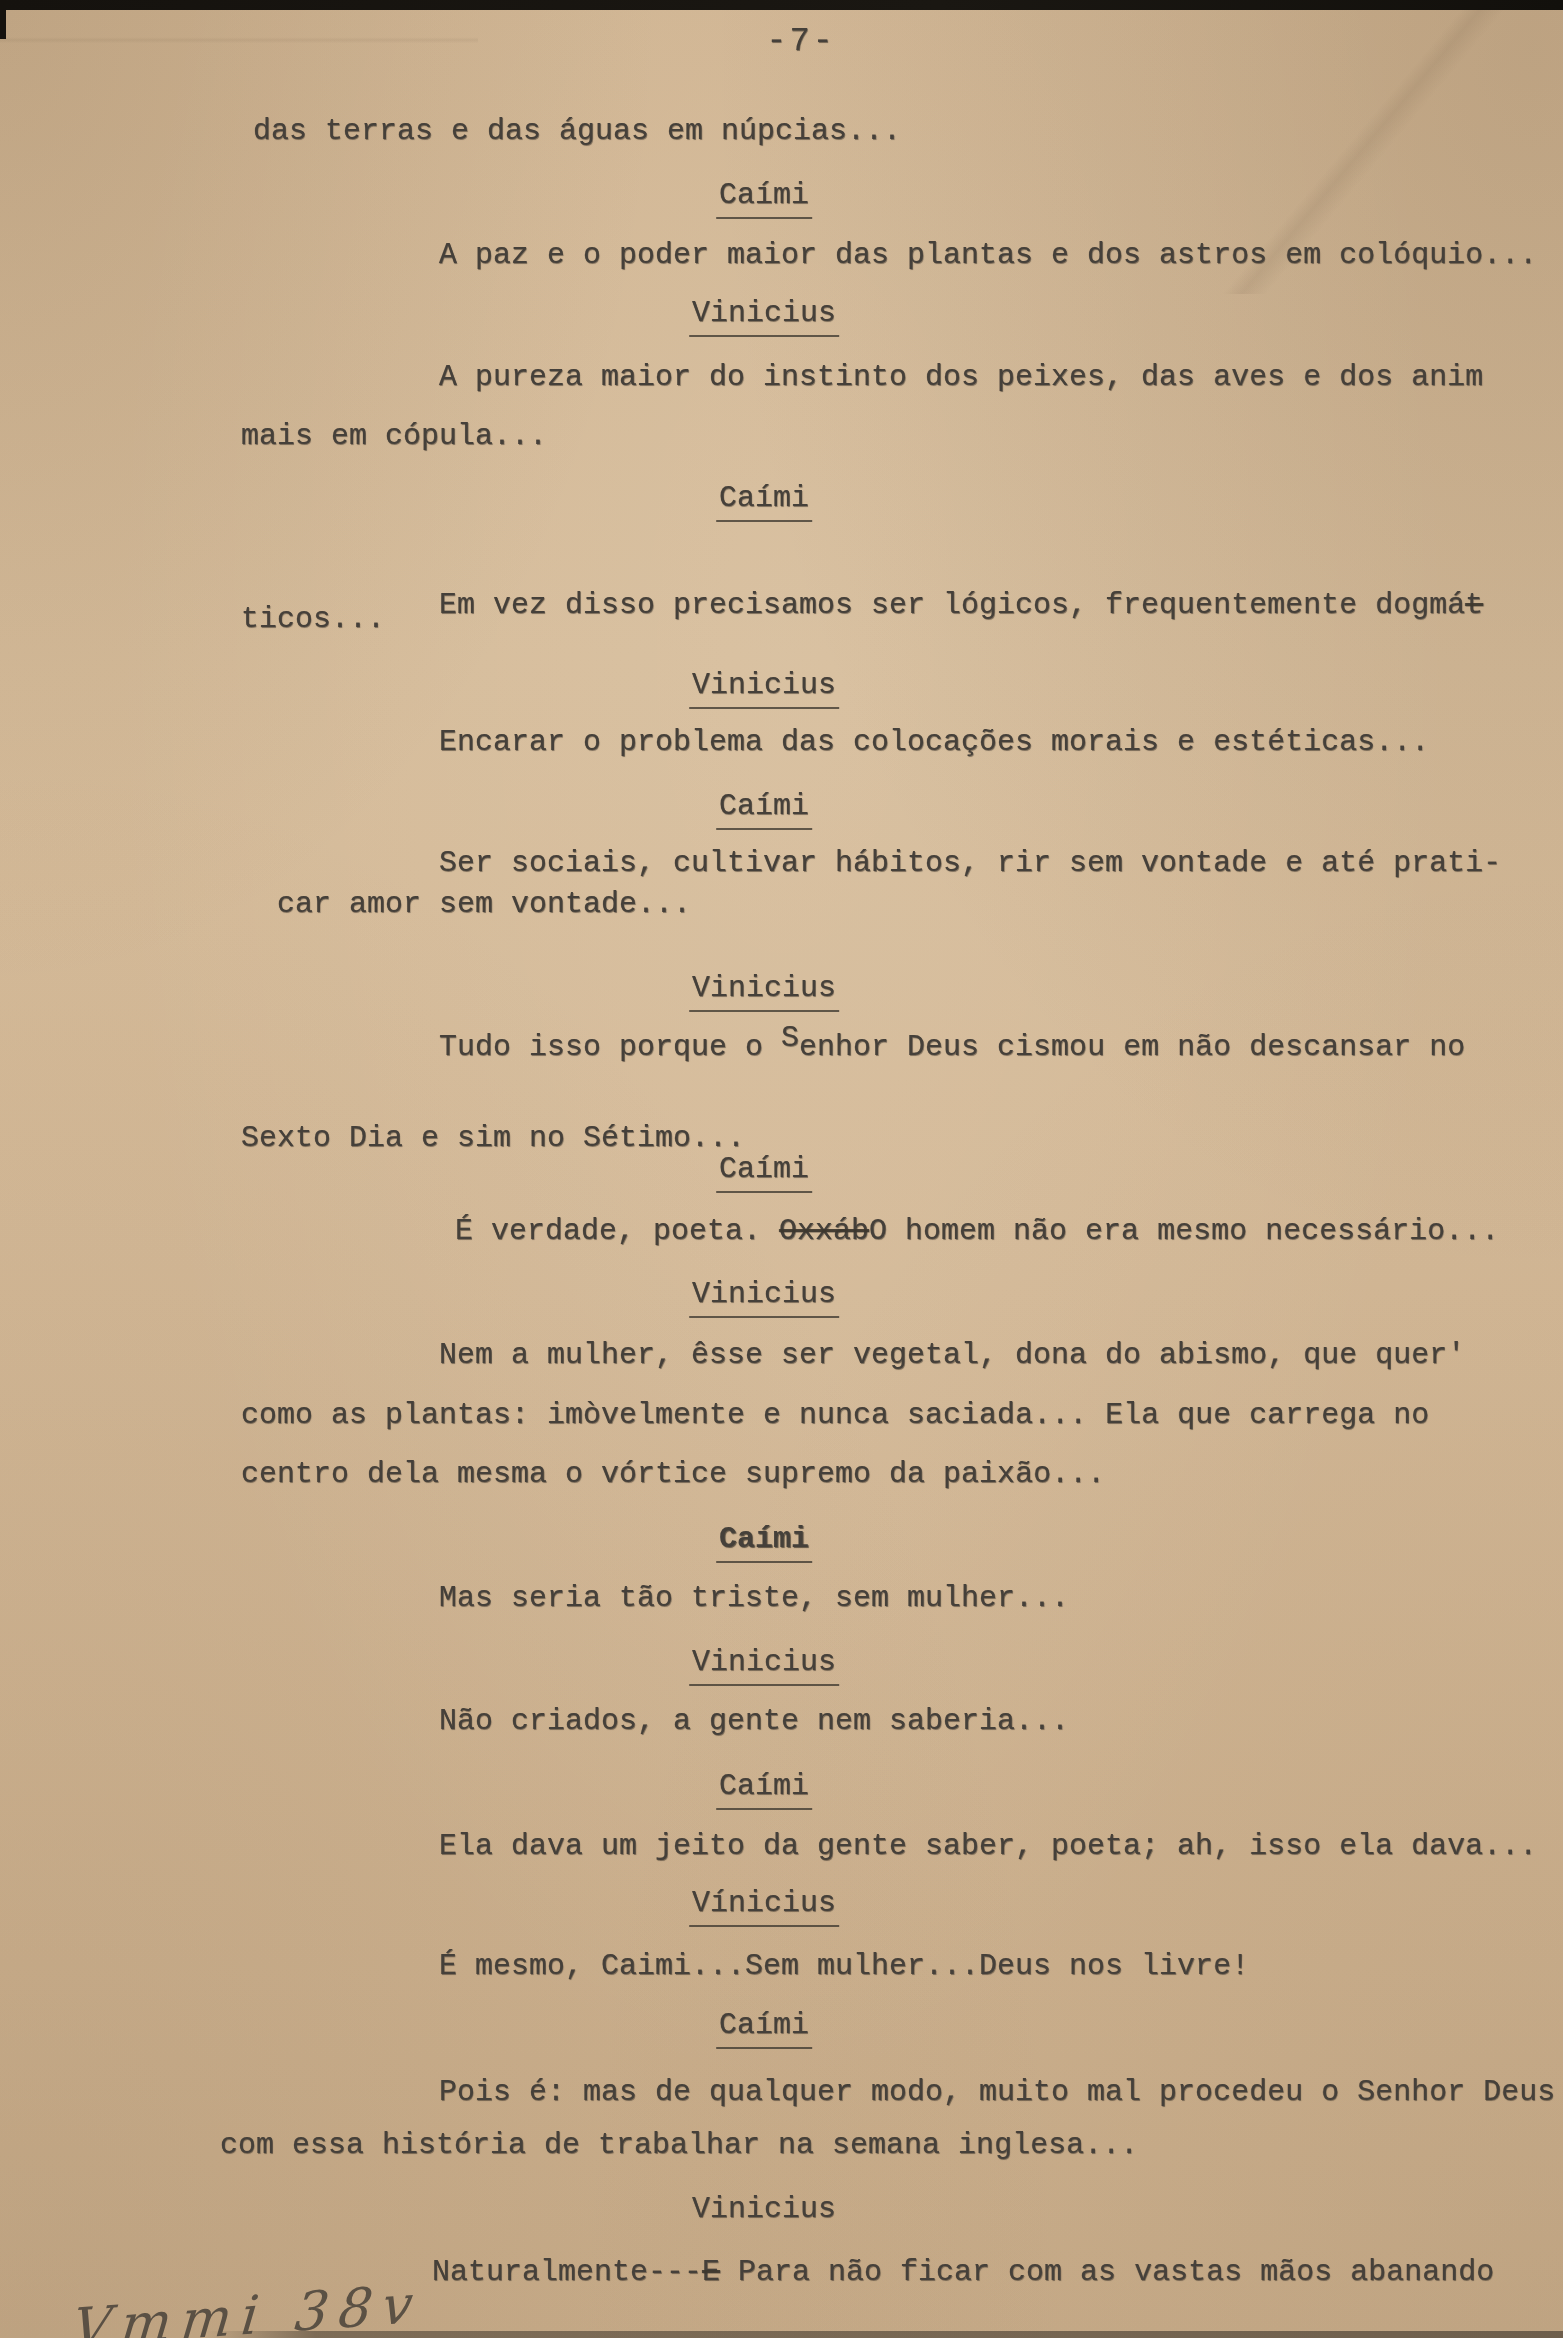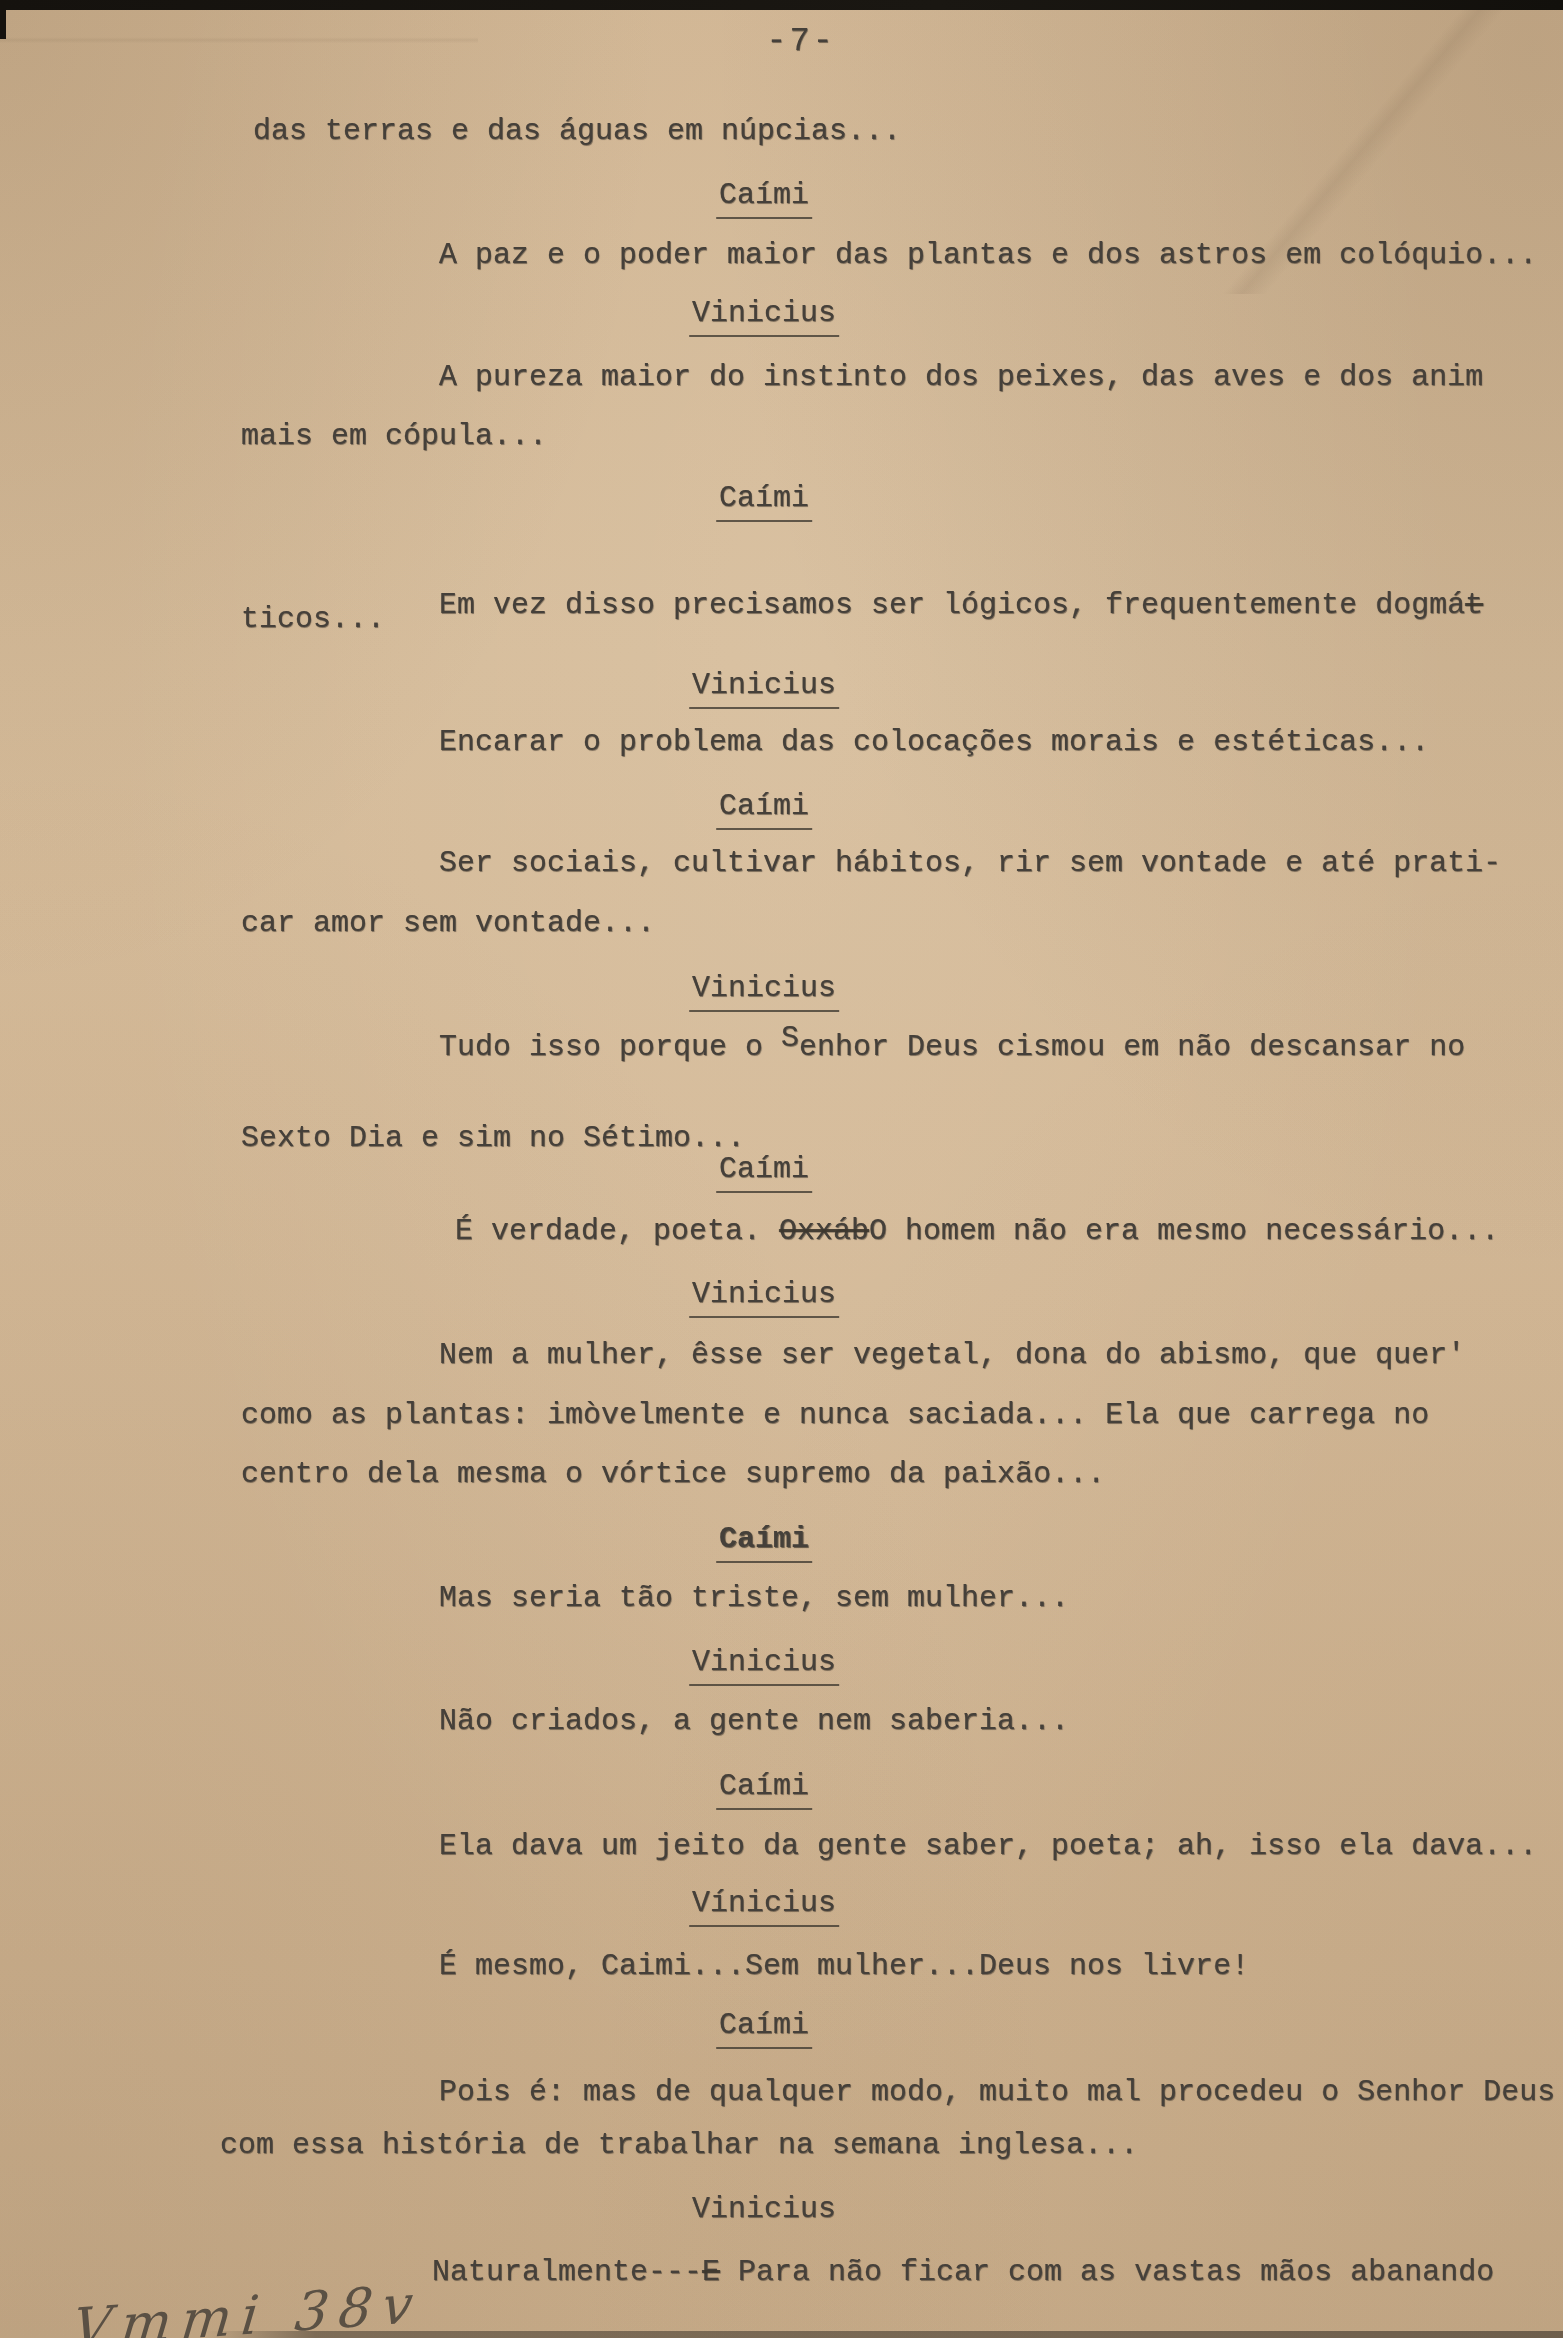--- a/index.html
+++ b/index.html
@@ -112,21 +112,21 @@
       <div class="line character" style="top: 295px;"><span>Vinicius</span></div>
       <div class="line speech indent" style="top: 359px;"><span>A pureza maior do instinto dos peixes, das aves e dos anim</span></div>
       <div class="line speech left" style="top: 418px;"><span>mais em cópula...</span></div>
       <div class="line character" style="top: 480px;"><span>Caími</span></div>
       <div class="line speech indent" style="top: 545px; margin-top: 42px;"><span>Em vez disso precisamos ser lógicos, frequentemente dogmá</span><span class="strike">t</span></div>
       <div class="line speech left" style="top: 601px; text-align: center;"><span>ticos...</span></div>
       <div class="line character" style="top: 667px;"><span>Vinicius</span></div>
       <div class="line speech indent" style="top: 724px;"><span>Encarar o problema das colocações morais e estéticas...</span></div>
       <div class="line character" style="top: 788px;"><span>Caími</span></div>
       <div class="line speech indent" style="top: 845px;"><span>Ser sociais, cultivar hábitos, rir sem vontade e até prati-</span></div>
-      <div class="line speech left" style="top: 905px;"><span>car amor sem vontade...</span></div>
+      <div class="line speech left" style="top: 886px; margin-left: 36px;"><span>car amor sem vontade...</span></div>
       <div class="line character" style="top: 970px;"><span>Vinicius</span></div>
       <div class="line speech indent" style="top: 1029px;"><span>Tudo isso porque o </span><span class="raised">S</span><span>enhor Deus cismou em não descansar no</span></div>
       <div class="line speech left" style="top: 1088px; margin-top: 32px;"><span>Sexto Dia e sim no Sétimo...</span></div>
       <div class="line character" style="top: 1151px;"><span>Caími</span></div>
       <div class="line speech indent" style="top: 1213px; margin-left: 16px;"><span>É verdade, poeta. </span><span class="strike">Oxxáb</span><span>O homem não era mesmo necessário...</span></div>
       <div class="line character" style="top: 1276px;"><span>Vinicius</span></div>
       <div class="line speech indent" style="top: 1337px;"><span>Nem a mulher, êsse ser vegetal, dona do abismo, que quer'</span></div>
       <div class="line speech left" style="top: 1397px;"><span>como as plantas: imòvelmente e nunca saciada... Ela que carrega no</span></div>
       <div class="line speech left" style="top: 1456px;"><span>centro dela mesma o vórtice supremo da paixão...</span></div>
       <div class="line character bold" style="top: 1521px;"><span>Caími</span></div>

